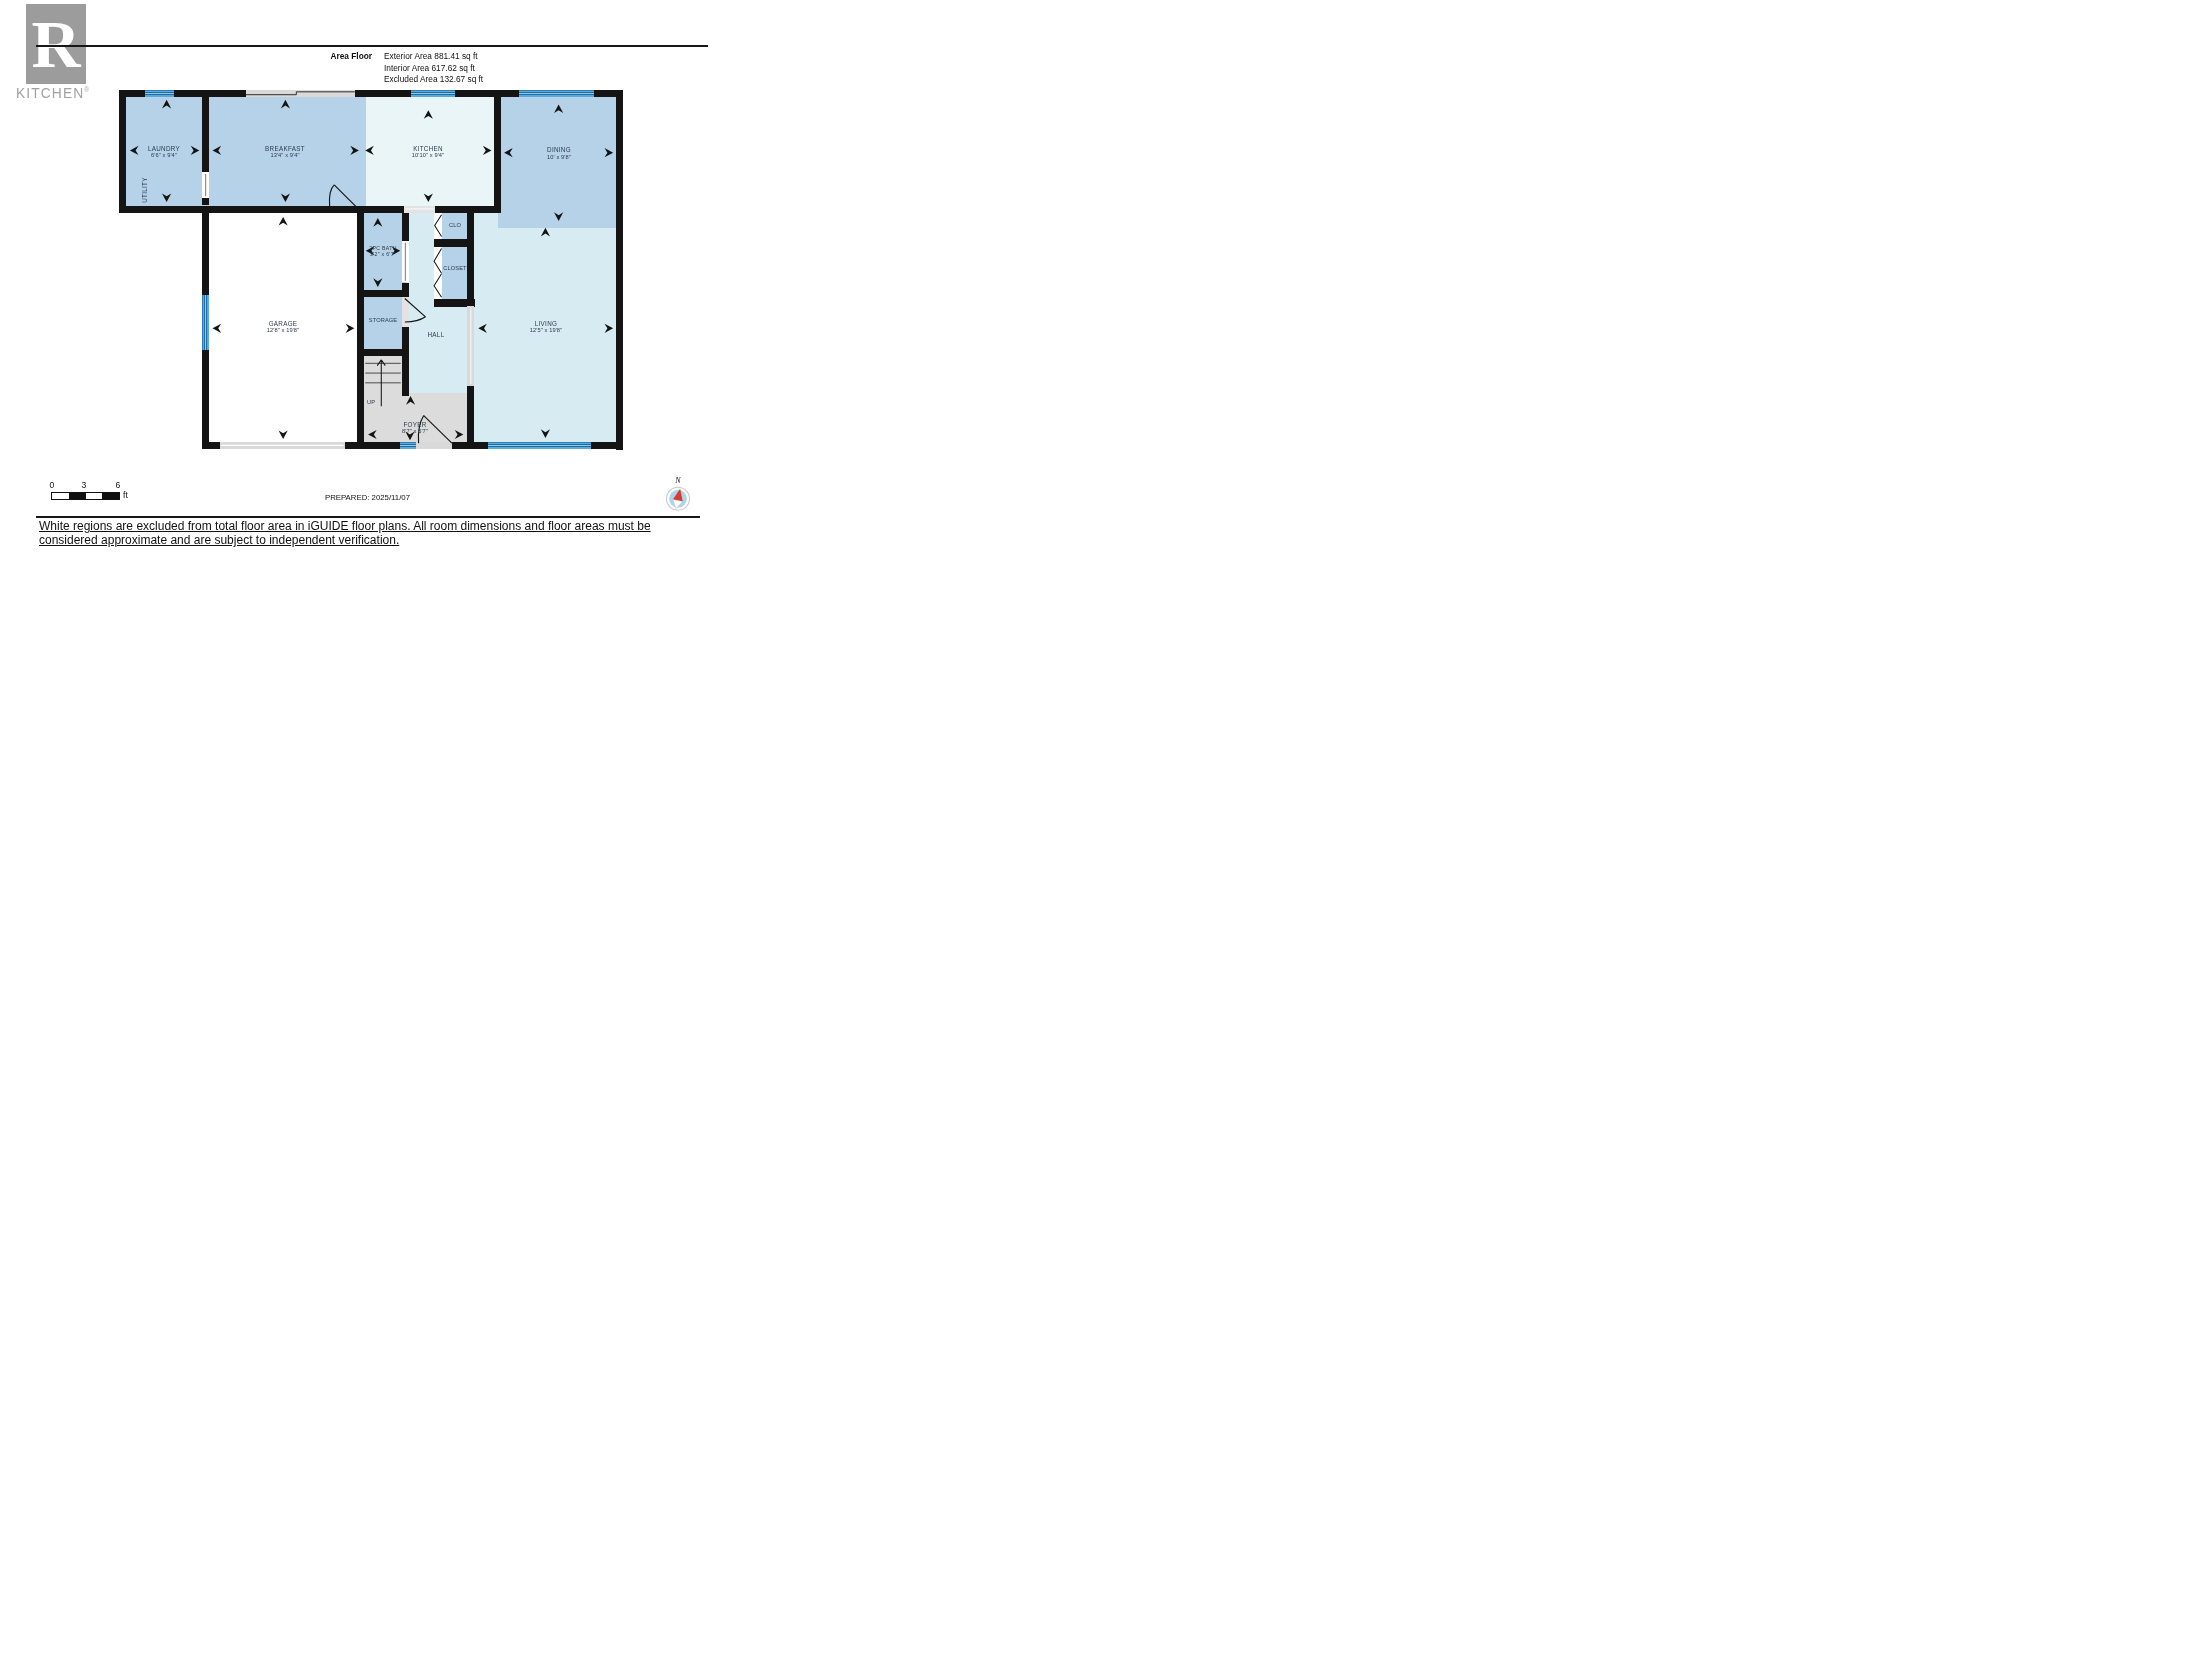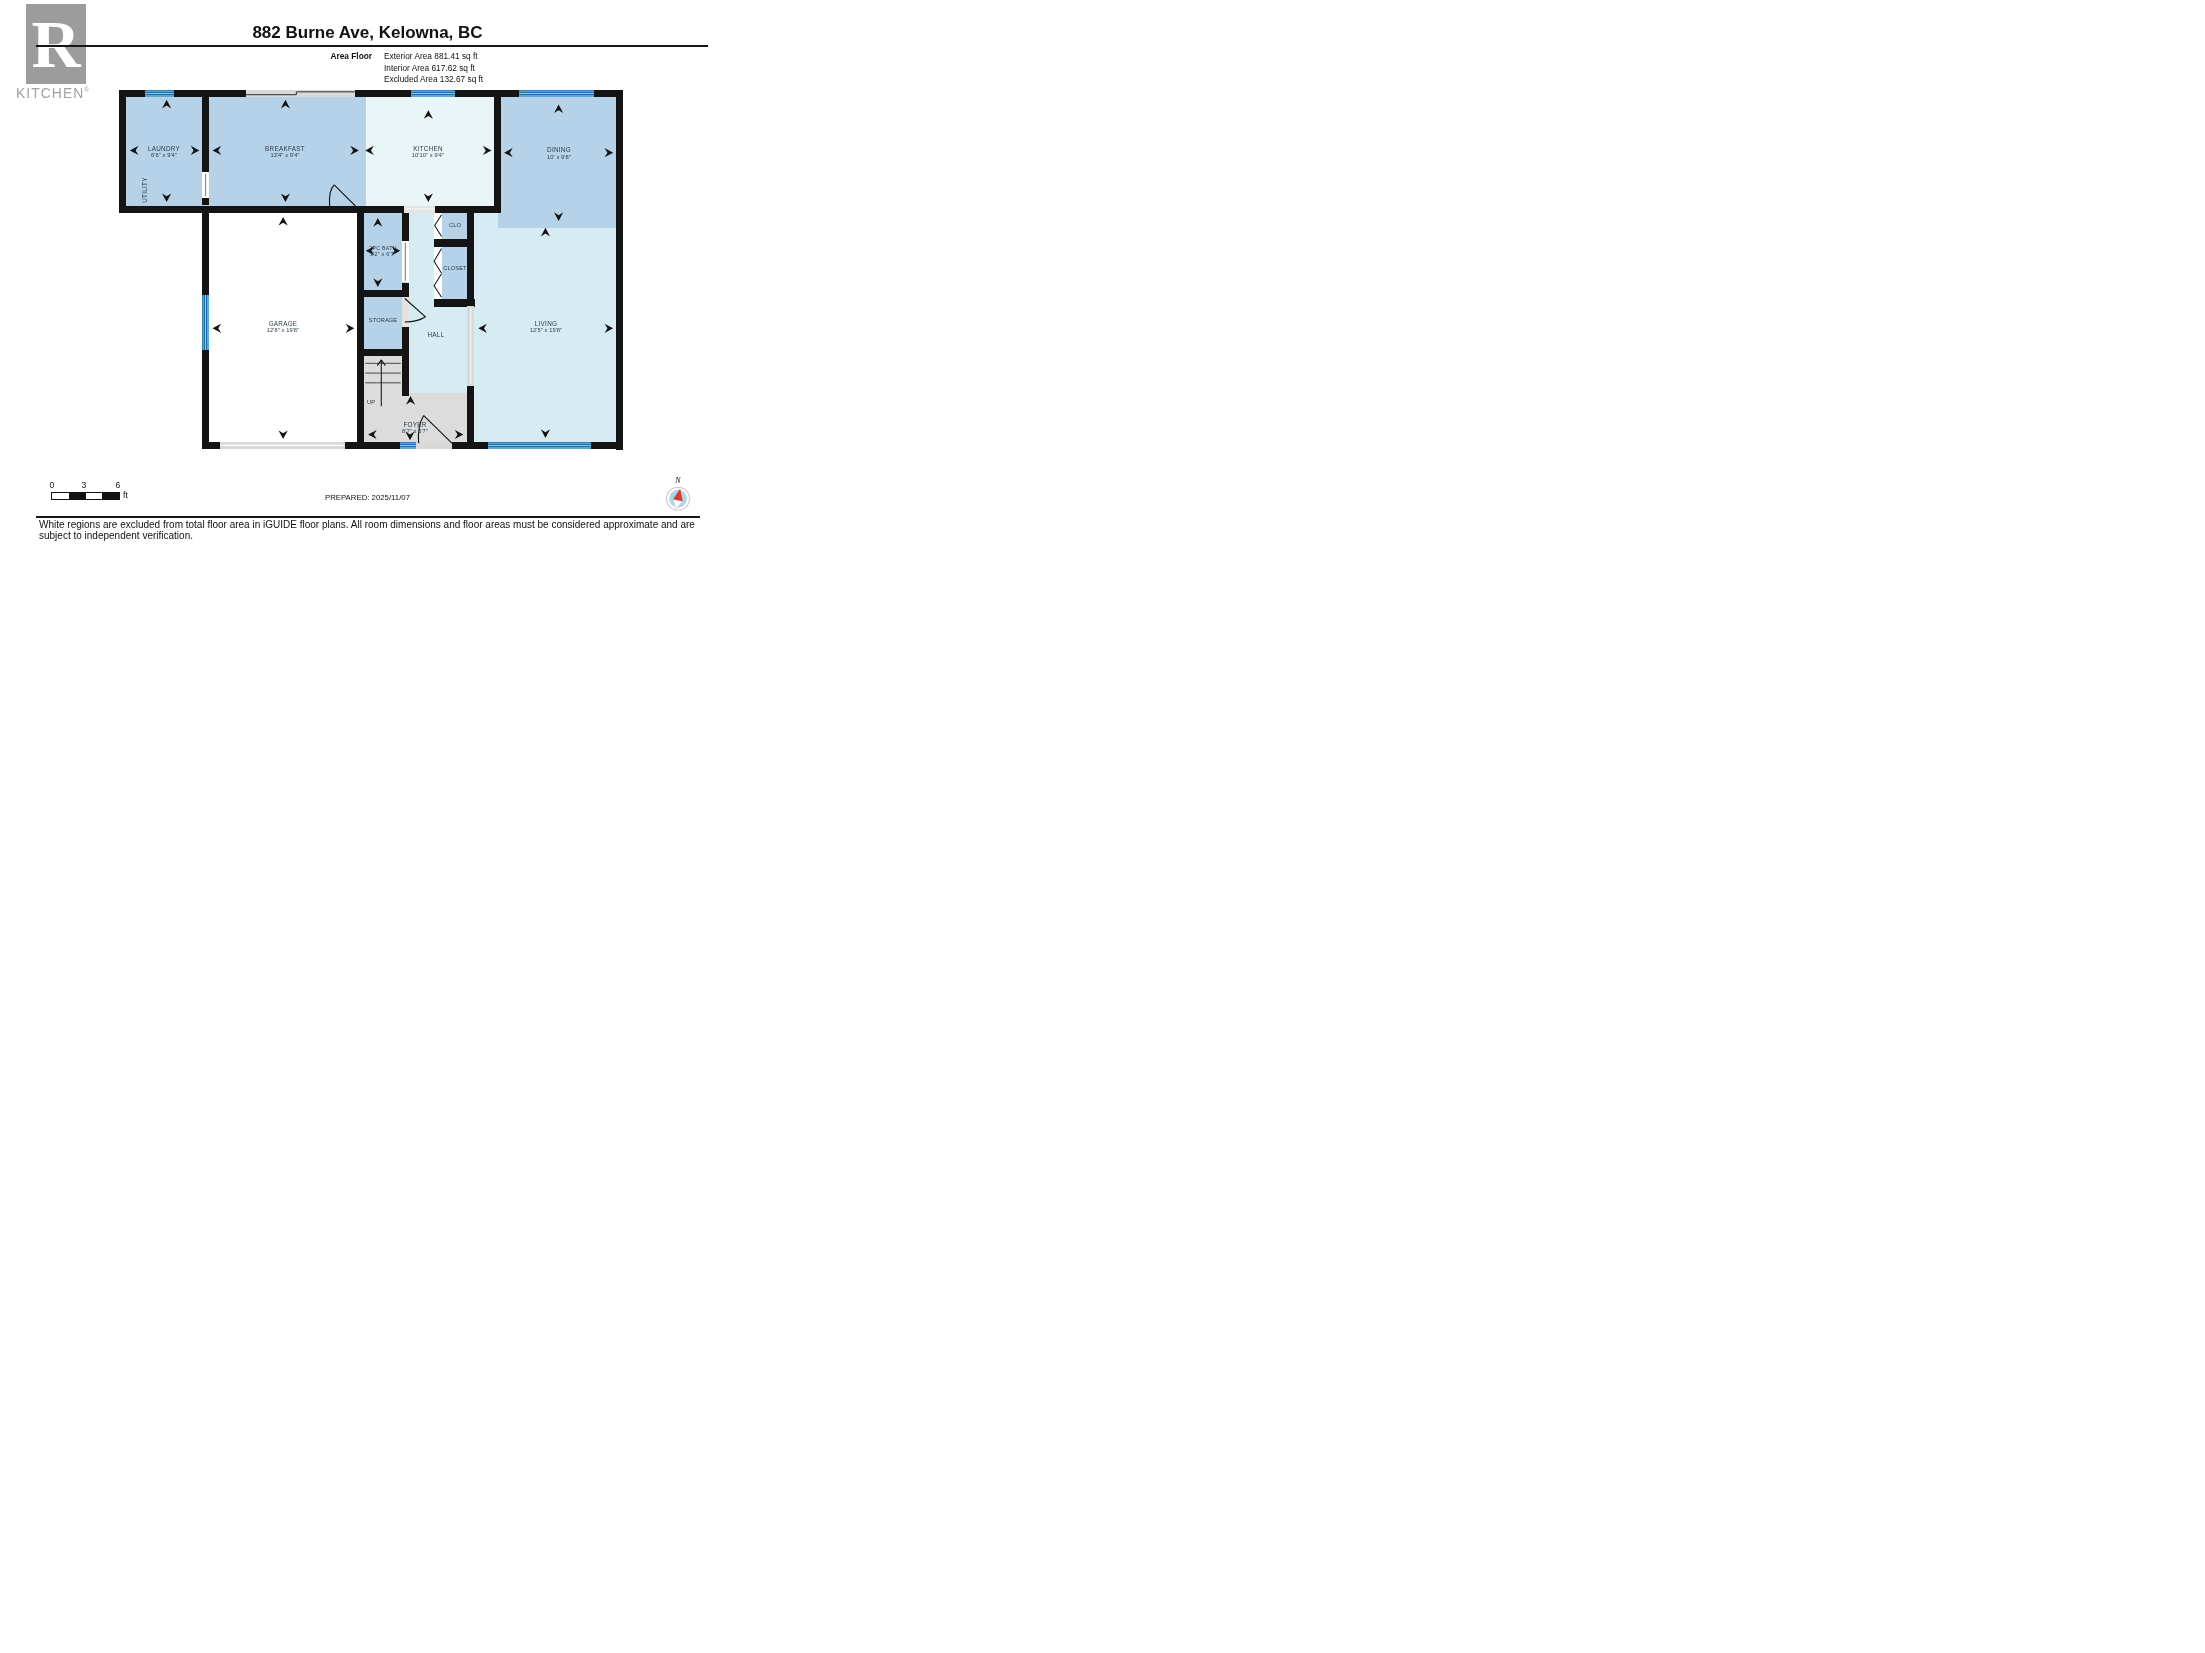--- a/index.html
+++ b/index.html
@@ -36,33 +36,32 @@
   .overlay{position:absolute;left:0;top:0;z-index:25;pointer-events:none;}
   
   .scale-num{position:absolute;transform:translateX(-50%);font-size:8.6px;color:#111;top:480px;}
   .scale-bar{position:absolute;left:51px;top:492px;width:67px;height:5.7px;border:1.1px solid #111;
              background:linear-gradient(to right,#fff 0 25%,#111 25% 50%,#fff 50% 75%,#111 75% 100%);}
   .scale-unit{position:absolute;left:123px;top:490px;font-size:8.6px;color:#111;}
   .prepared{position:absolute;left:0;top:493px;width:735px;text-align:center;font-size:7.8px;color:#111;}
   .compass-n{position:absolute;left:678px;top:476px;transform:translateX(-50%);font-size:8px;
              font-style:italic;font-family:"Liberation Serif",serif;color:#111;}
   .footline{position:absolute;left:36px;top:516px;width:664px;height:2.3px;background:#161616;}
-  .disclaimer{position:absolute;left:39px;top:519px;width:666px;font-size:10px;color:#111;}
+  .disclaimer{position:absolute;left:39px;top:519px;width:666px;font-size:12px;color:#111;text-decoration:underline;}
 </style>
 </head>
 <body>
 
 <div class="page">
 
   <div class="logo-box">
     <span class="logo-r">R</span>
   </div>
   <div class="logo-word"><span>KITCHEN</span><sup>®</sup></div>
 
-  <div class="title">882 Burne Ave, Kelowna, BC</div>
   <div class="divider"></div>
   <div class="floor-label">Area Floor</div>
   <div class="area-line" style="top:51px;">Exterior Area 881.41 sq ft</div>
   <div class="area-line" style="top:63px;">Interior Area 617.62 sq ft</div>
   <div class="area-line" style="top:74px;">Excluded Area 132.67 sq ft</div>
 
   <div class="room cyan" style="left:405px;top:209px;width:214px;height:237px;"></div>
   <div class="room blue" style="left:498px;top:90px;width:122px;height:138px;"></div>
   <div class="room pale" style="left:362px;top:90px;width:136px;height:123px;"></div>
   <div class="room blue" style="left:206px;top:90px;width:160px;height:123px;"></div>

